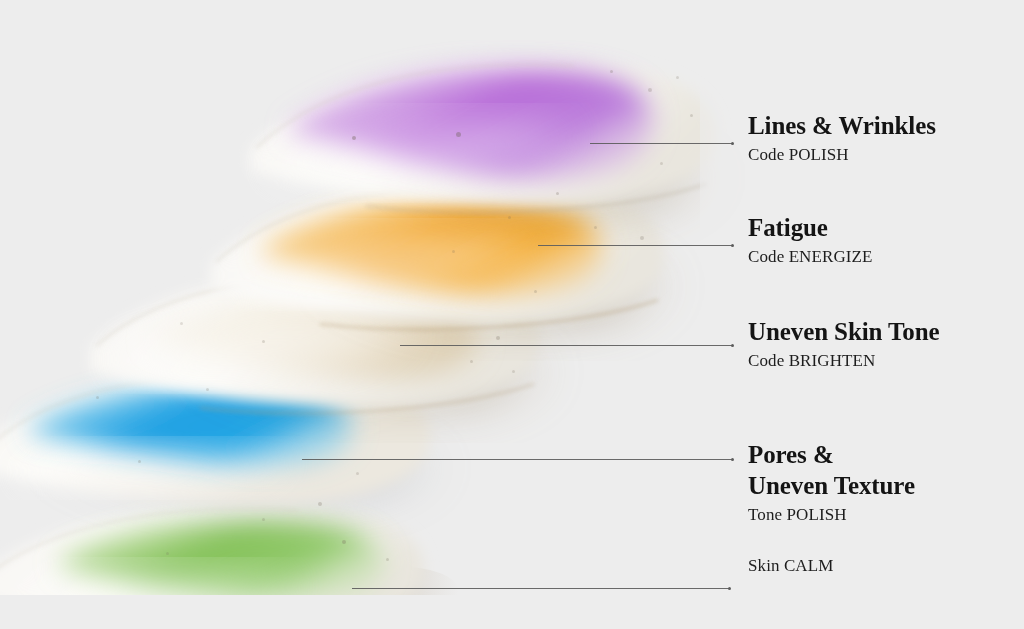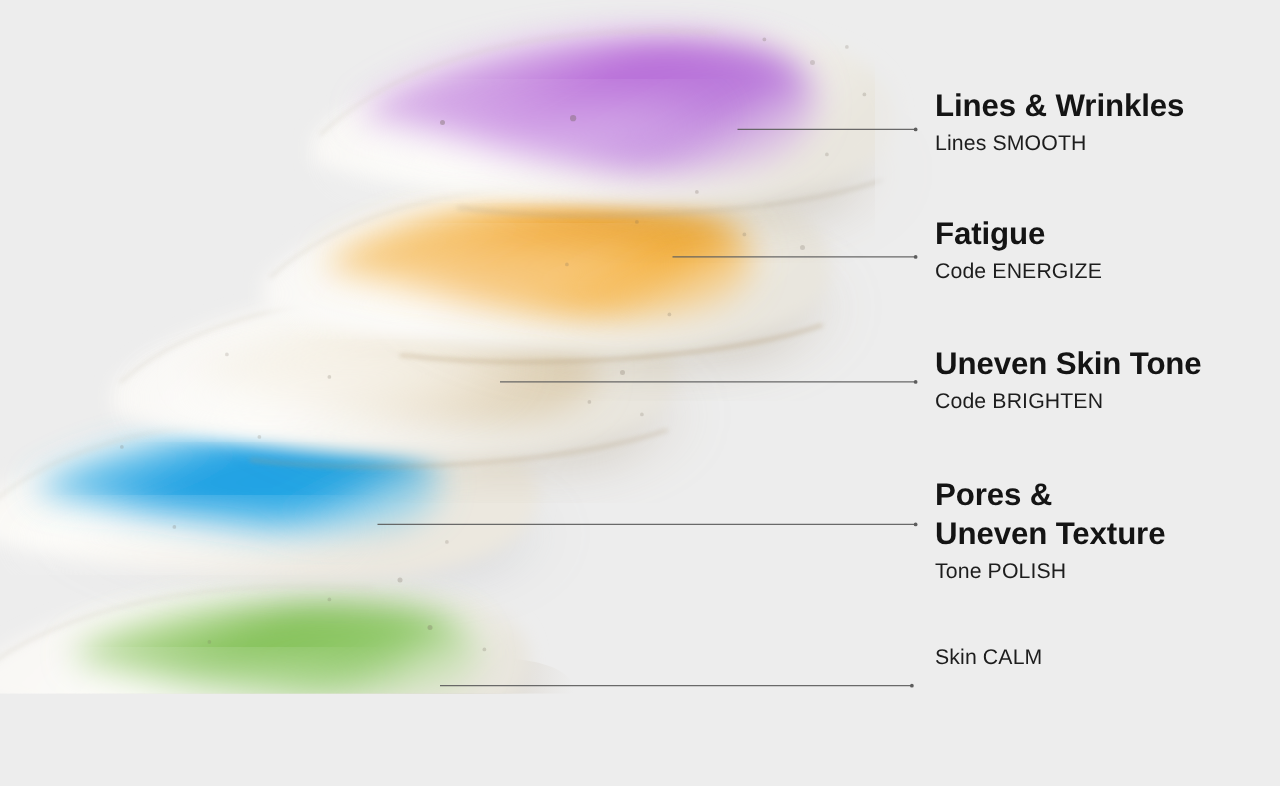--- a/index.html
+++ b/index.html
@@ -7,21 +7,22 @@
     margin: 0;
     padding: 0;
     background: #ededed;
   }
   #stage {
     position: relative;
     width: 1024px;
     height: 555px;
     overflow: hidden;
     background: #ededed;
-    font-family: Liberation Sans, sans-serif;
+    font-family: Liberation Serif, serif;
+    margin-top: 40px;
     -webkit-font-smoothing: antialiased;
   }
 
   
   #swatch-photo {
     position: absolute;
     left: 0; top: 0;
     width: 760px;
     height: 629px;
   }
@@ -264,34 +265,34 @@
   <div class="leader-dot" style="left:731px;top:304px;"></div>
 
   <div class="leader" style="left:302px;top:419px;width:431px;"></div>
   <div class="leader-dot" style="left:731px;top:418px;"></div>
 
   <div class="leader" style="left:352px;top:548px;width:378px;"></div>
   <div class="leader-dot" style="left:728px;top:547px;"></div>
 
   <div class="label-block" style="top:70px;">
     <div class="label-title">Lines &amp; Wrinkles</div>
-    <div class="label-code">Lines SMOOTH</div>
+    <div class="label-code">Code POLISH</div>
   </div>
 
   <div class="label-block" style="top:276px;">
     <div class="label-title">Uneven Skin Tone</div>
     <div class="label-code">Code BRIGHTEN</div>
   </div>
 
   <div class="label-block" style="top:172px;">
     <div class="label-title">Fatigue</div>
     <div class="label-code">Code ENERGIZE</div>
   </div>
 
-  <div class="label-block" style="top:381px;">
+  <div class="label-block" style="top:399px;">
     <div class="label-title">Pores &amp;</div>
     <div class="label-title">Uneven Texture</div>
     <div class="label-code">Tone POLISH</div>
   </div>
 
   <div class="label-block" style="top:512px;">
     <div class="label-code">Skin CALM</div>
   </div>
 
 </div>

